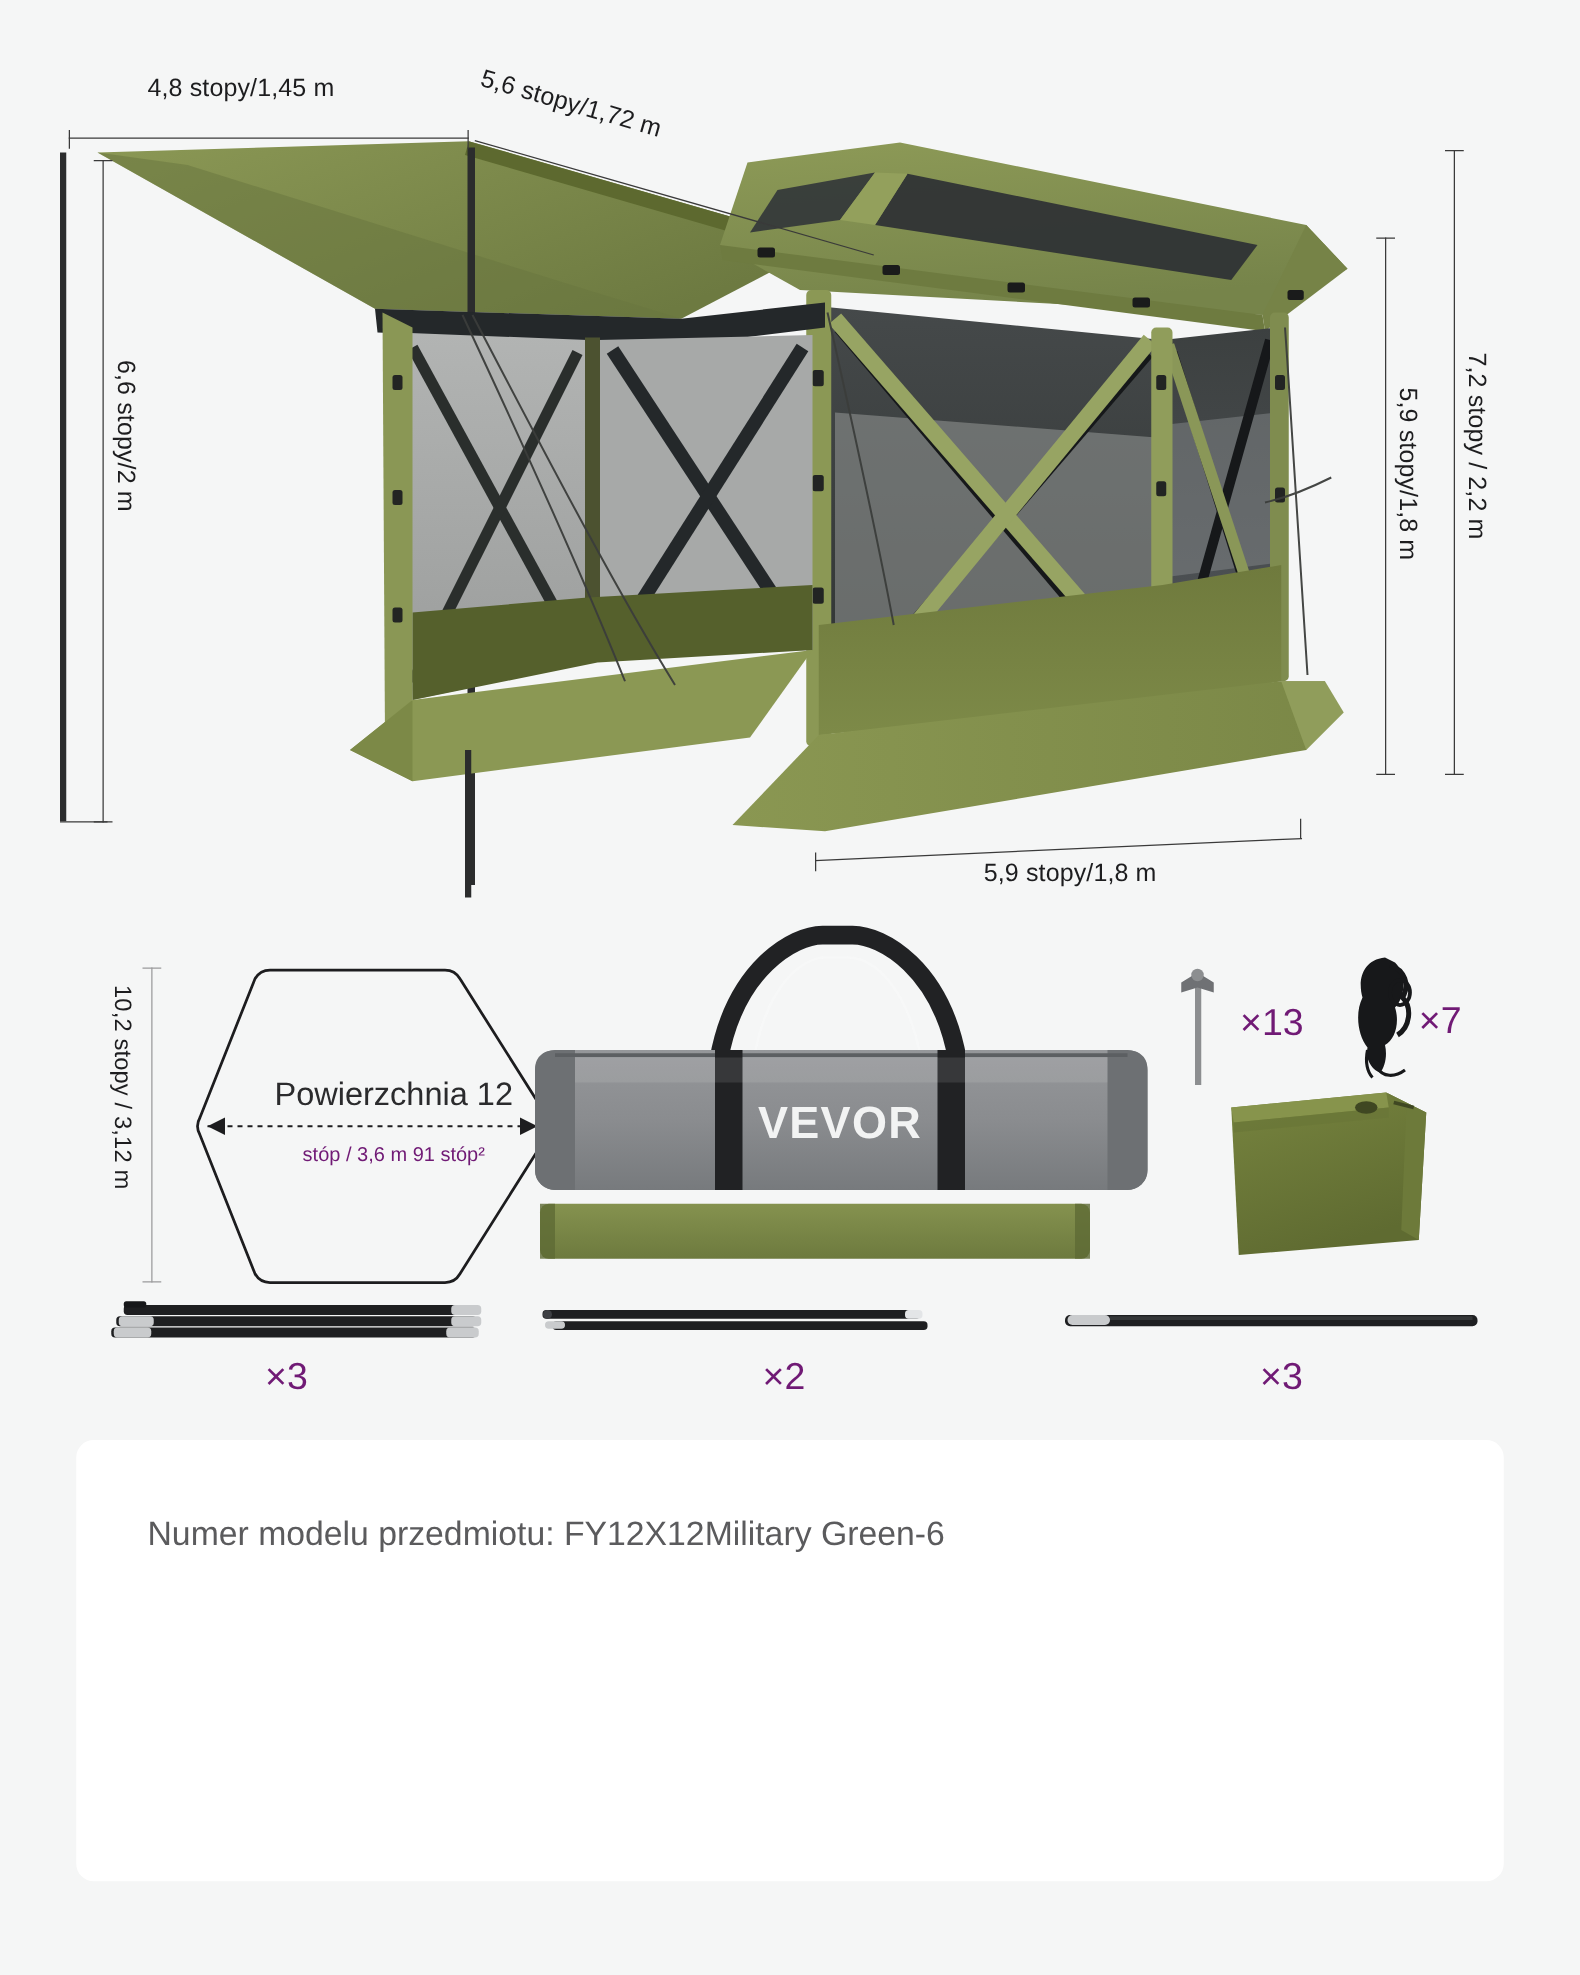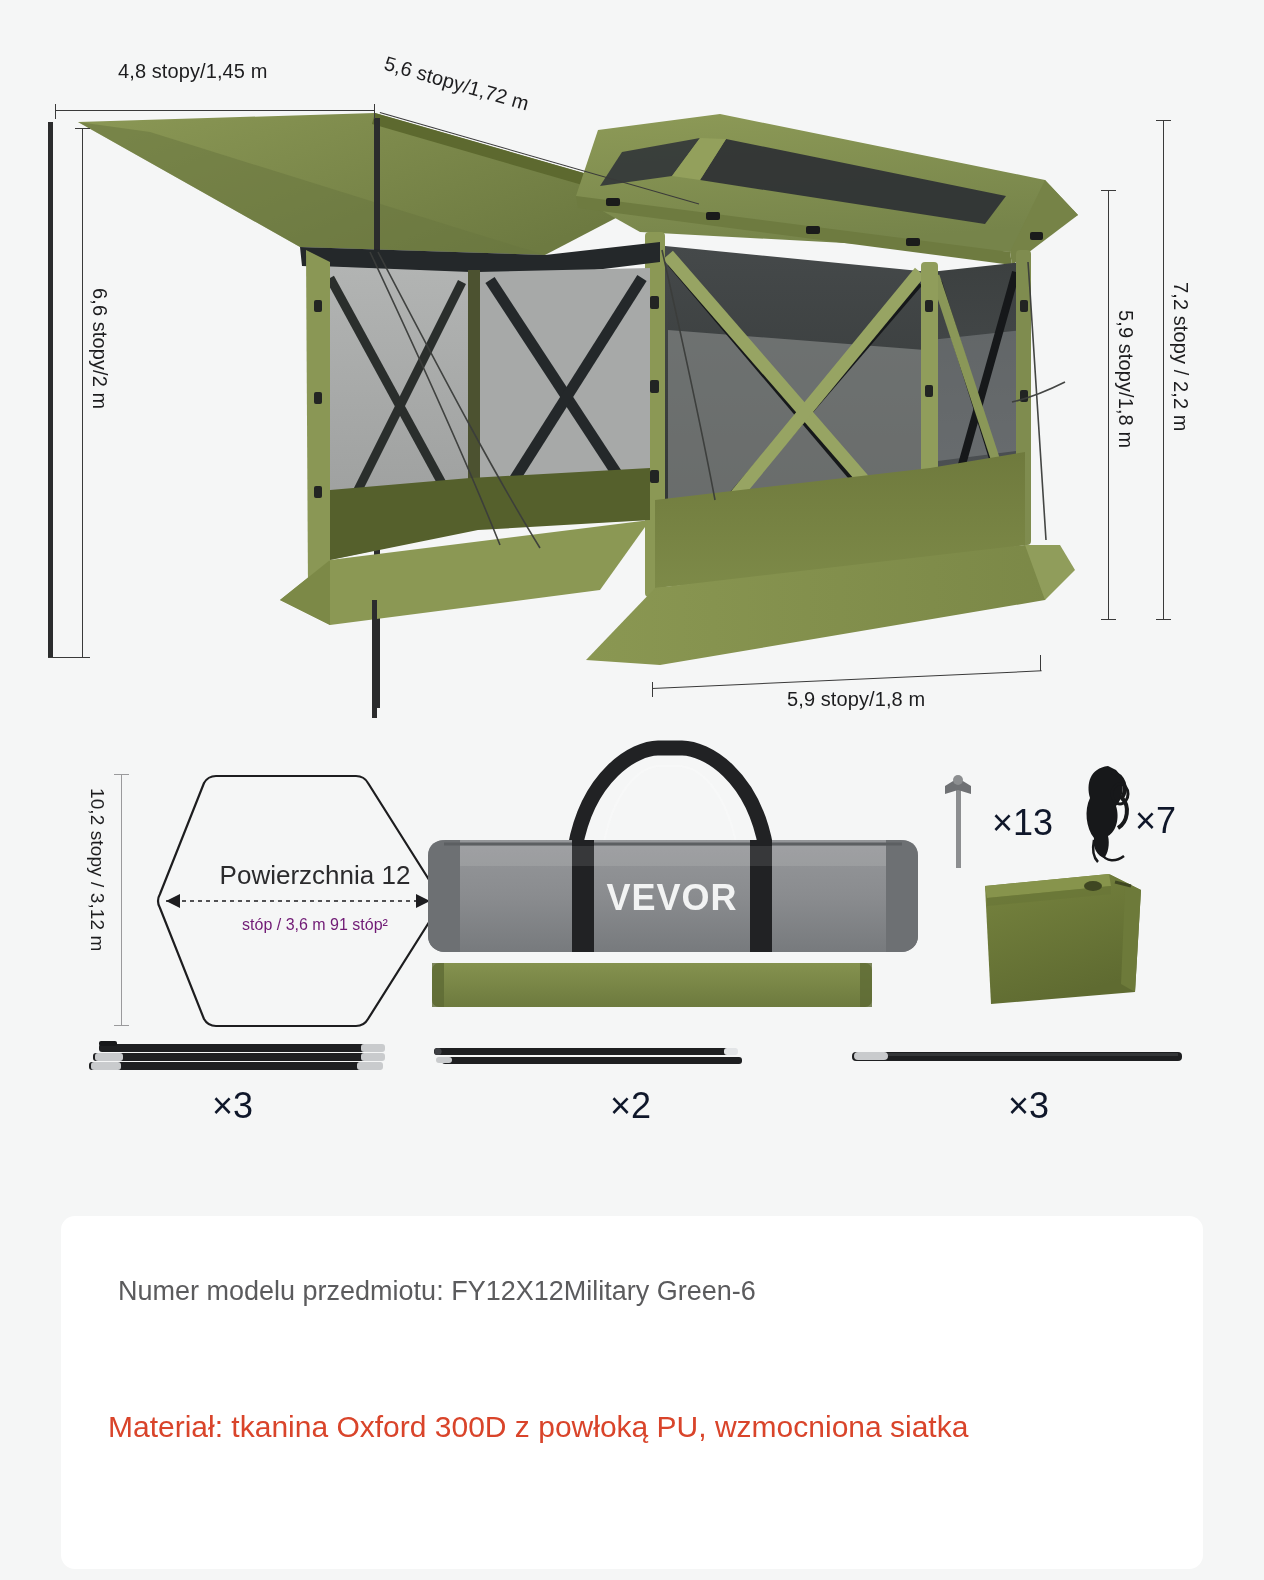--- a/index.html
+++ b/index.html
@@ -25,29 +25,29 @@
   .tick-v { position: absolute; width: 1px; height: 15px; background: #3a3a3a; }
   .tick-h { position: absolute; height: 1px; width: 15px; background: #3a3a3a; }
   .line-rot { position: absolute; height: 1px; background: #3a3a3a; transform-origin: 0 0; }
 
   
   #hero { position: absolute; left: 0; top: 0; width: 1264px; height: 740px; }
   #hero svg { position: absolute; left: 0; top: 0; }
 
   
   .acc-label {
-    position: absolute; font-size: 36px; color: #0f172a; white-space: nowrap;
+    position: absolute; font-size: 30px; color: #701a75; white-space: nowrap;
   }
   .hex-text {
     position: absolute; text-align: center; color: #3a3a3a; white-space: nowrap;
   }
 
   
   #info-panel {
-    position: absolute; left: 61px; top: 1216px;
+    position: absolute; left: 61px; top: 1152px;
     width: 1142px; height: 353px;
     background: #ffffff; border-radius: 14px;
   }
   #info-panel .row { position: absolute; white-space: nowrap; }
   .txt-grey { color: #5b5b5d; }
   .txt-orange { color: #d9442a; }
 </style>
 </head>
 <body>
 
@@ -342,16 +342,15 @@
       <rect x="40" y="9" width="290" height="3" fill="#3a3c3f" opacity="0.8"></rect>
     </svg>
     <div class="acc-label" style="left:1008px; top:345px;">×3</div>
   </div>
 
   <div id="info-panel">
     <div class="row txt-grey" style="left:57px; top:60px; font-size:27px;">Numer modelu przedmiotu: FY12X12Military Green-6</div>
 
 
 
-    <div class="row txt-orange" style="left:47px; top:194px; font-size:30px;">Materiał: tkanina Oxford 300D z powłoką PU, wzmocniona siatka</div>
   </div>
 
 </div>
 
 </body></html>

